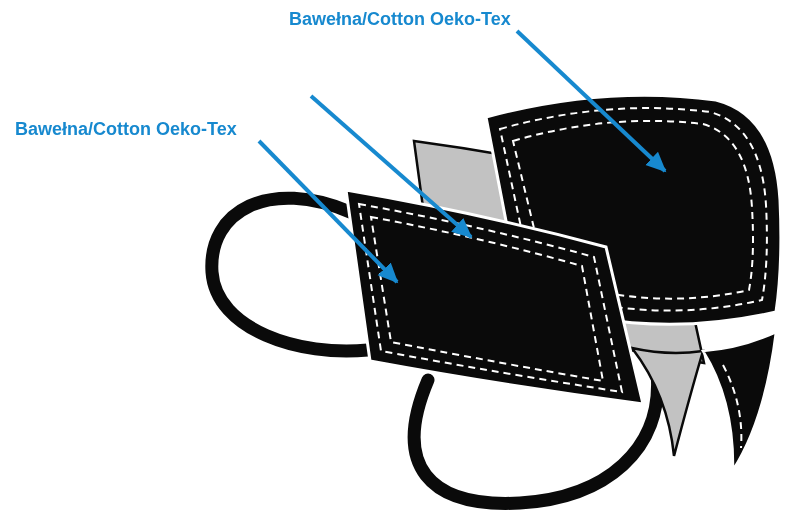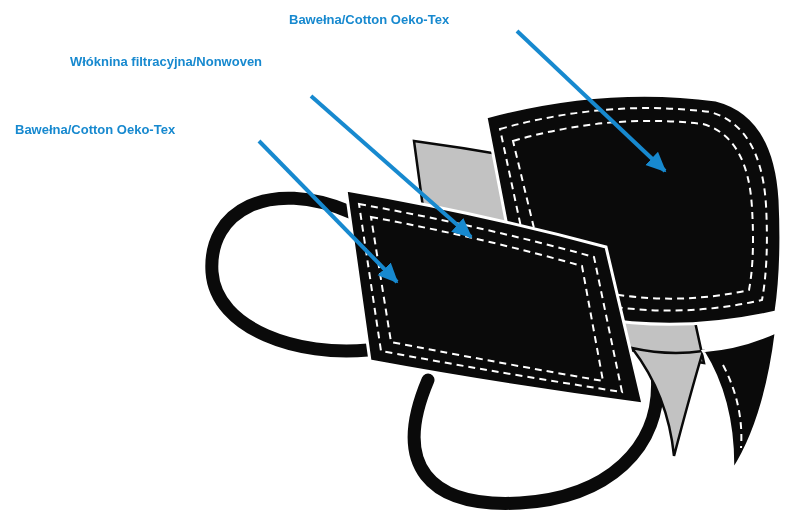--- a/index.html
+++ b/index.html
@@ -9,21 +9,21 @@
     height: 519px;
     background: var(--background, #ffffff);
     overflow: hidden;
     font-family: "Liberation Sans", sans-serif;
   }
   .stage svg { position: absolute; left: 0; top: 0; }
   .label {
     position: absolute;
     color: var(--accent, #1789cf);
     font-weight: bold;
-    font-size: 13px;
+    font-size: 18px;
     line-height: 21px;
     white-space: nowrap;
   }
   .label-outer   { left: 289px; top: 9px; }
   .label-filter  { left: 18px;  top: 51px; width: 296px; text-align: center; }
   .label-inner   { left: 15px;  top: 119px; }
 
   .fabric-black { fill: var(--fabric_black, #0a0a0a); }
   .fabric-gray  { fill: var(--fabric_gray, #c2c2c2); }
   .panel-white-edge { stroke: var(--stitch_white, #ffffff); stroke-width: 3; }
@@ -92,18 +92,18 @@
     <g>
       <path class="leader" marker-end="url(#arrowhead)" d="M517,31 L665,171"></path>
       <path class="leader" marker-end="url(#arrowhead)" d="M311,96 L471,237"></path>
       <path class="leader" marker-end="url(#arrowhead)" d="M259,141 L397,282"></path>
     </g>
   </svg>
 
   <div class="label label-outer">Bawełna/Cotton Oeko-Tex</div>
 
   <div class="label label-filter">
-    <span>Włóknina filtracyjna/Nonwoven</span><br>
+    <br>
   </div>
 
   <div class="label label-inner">Bawełna/Cotton Oeko-Tex</div>
 
 </div>
 
 </body></html>

